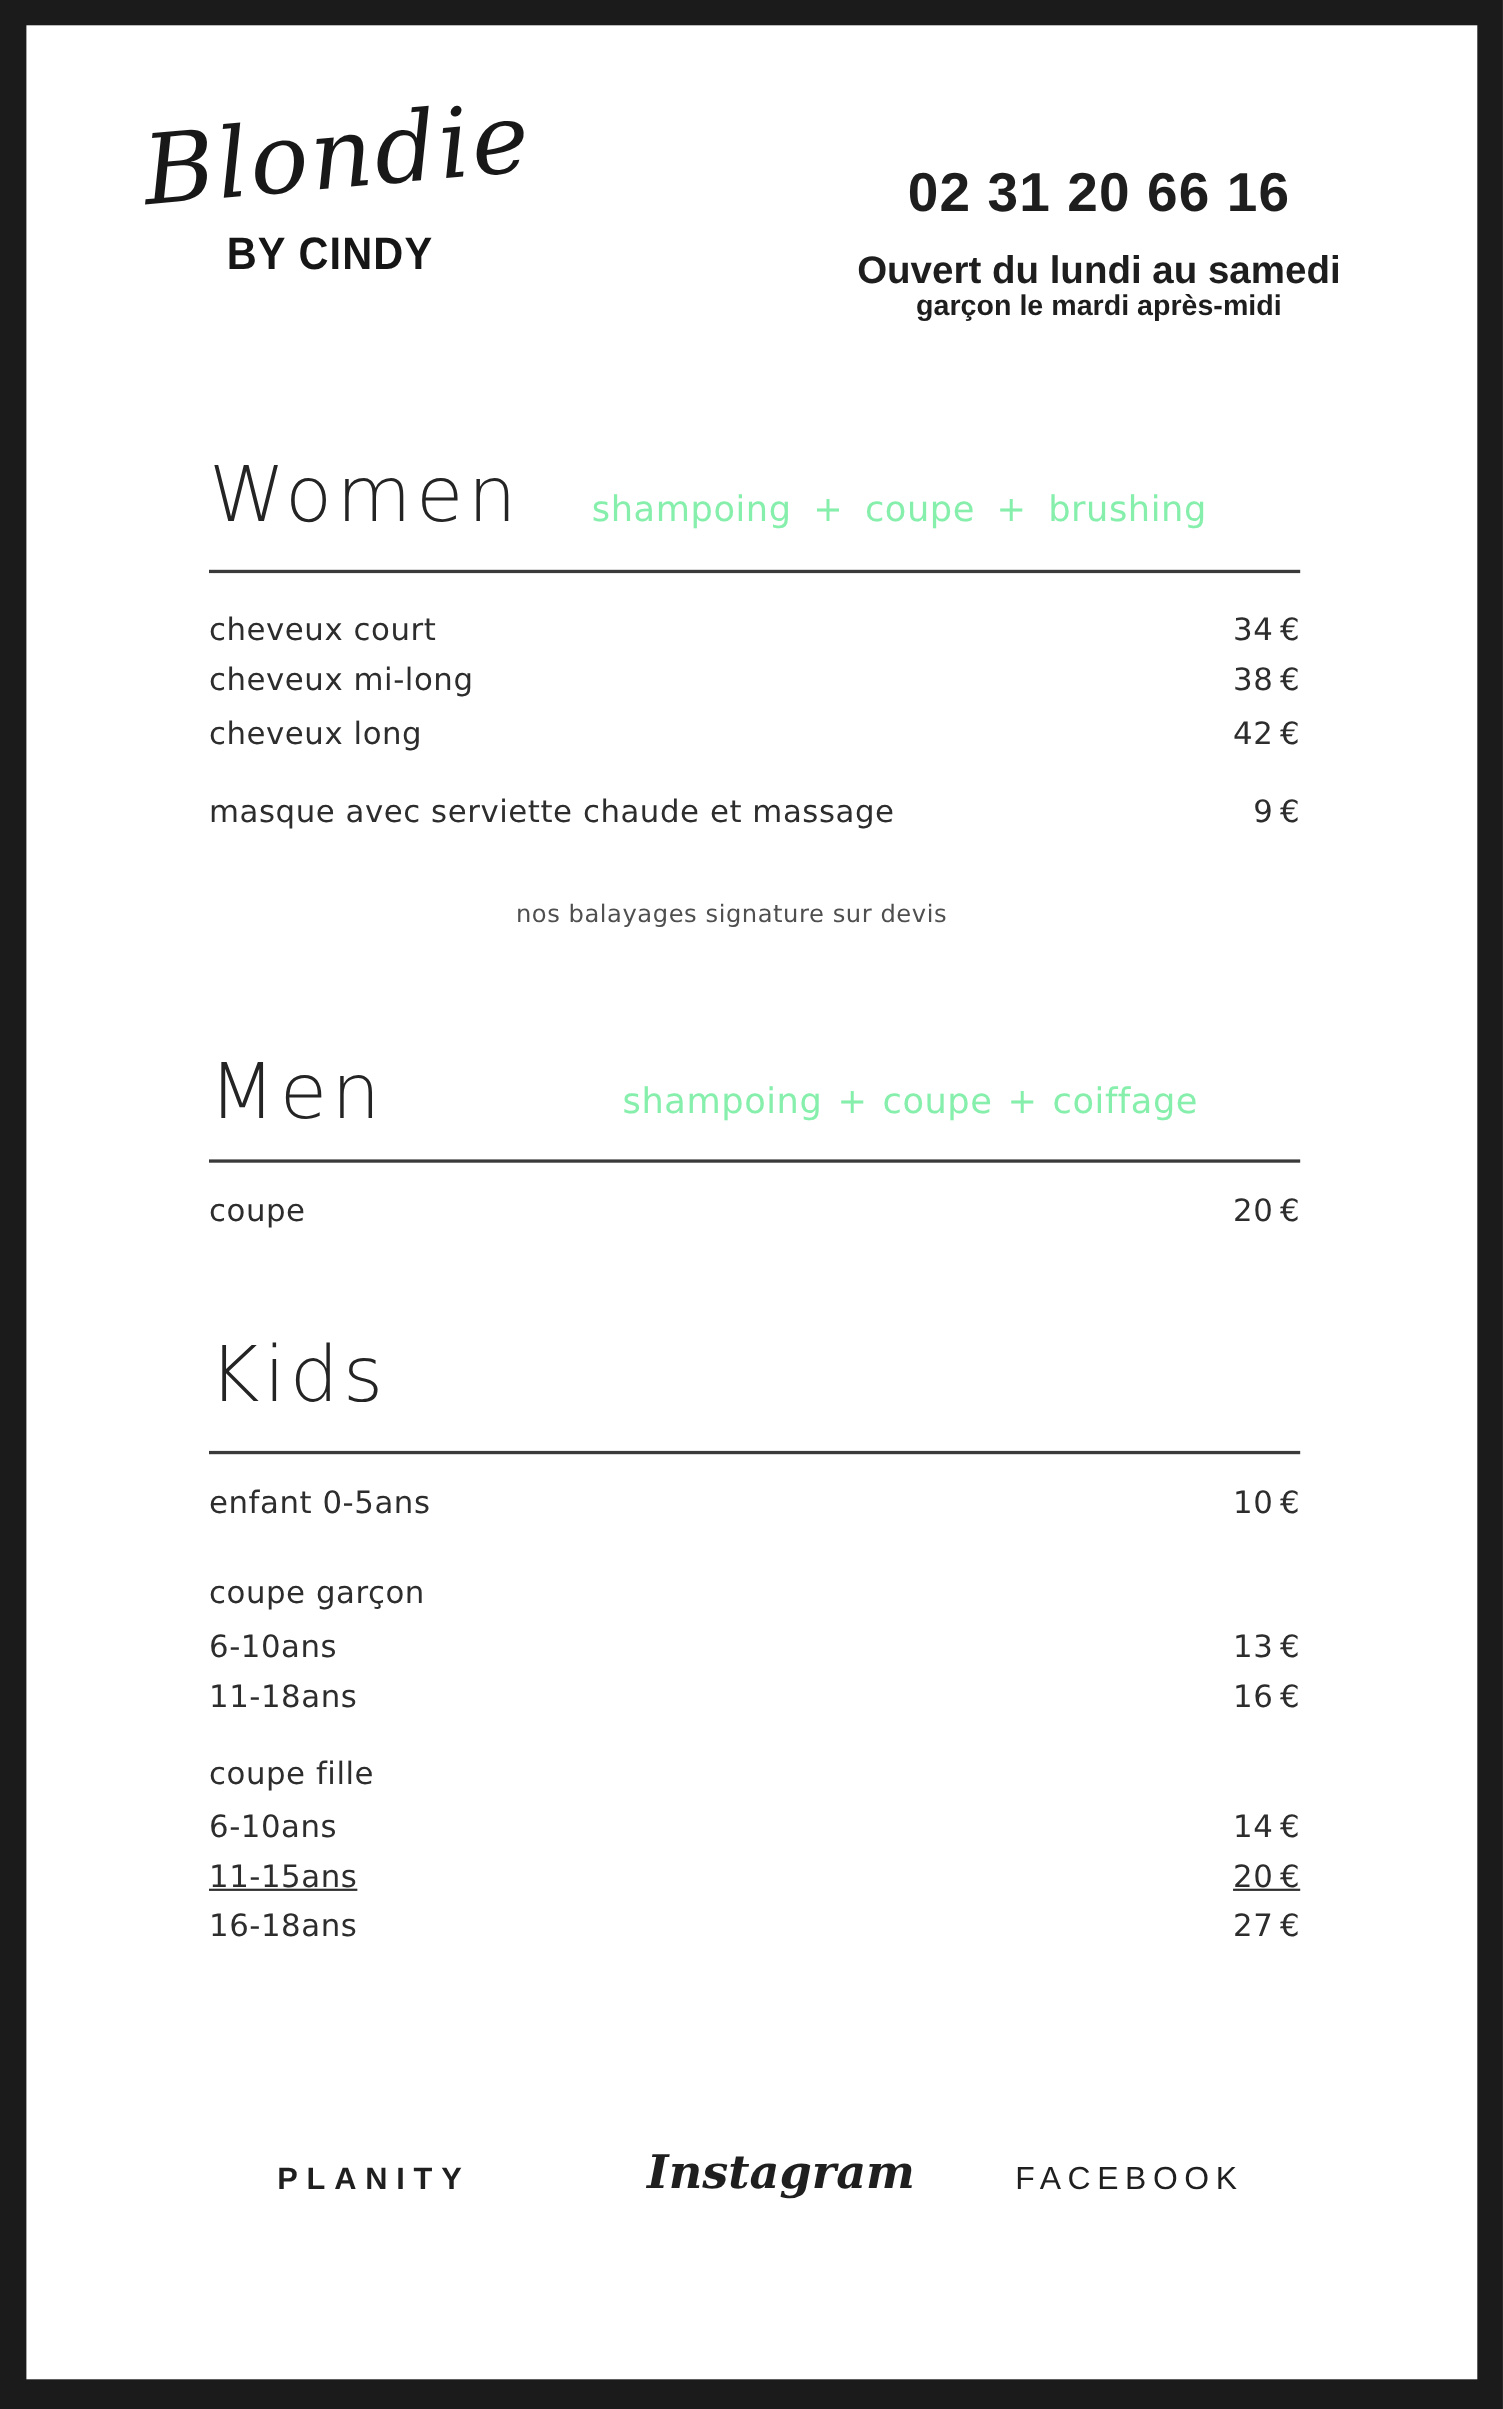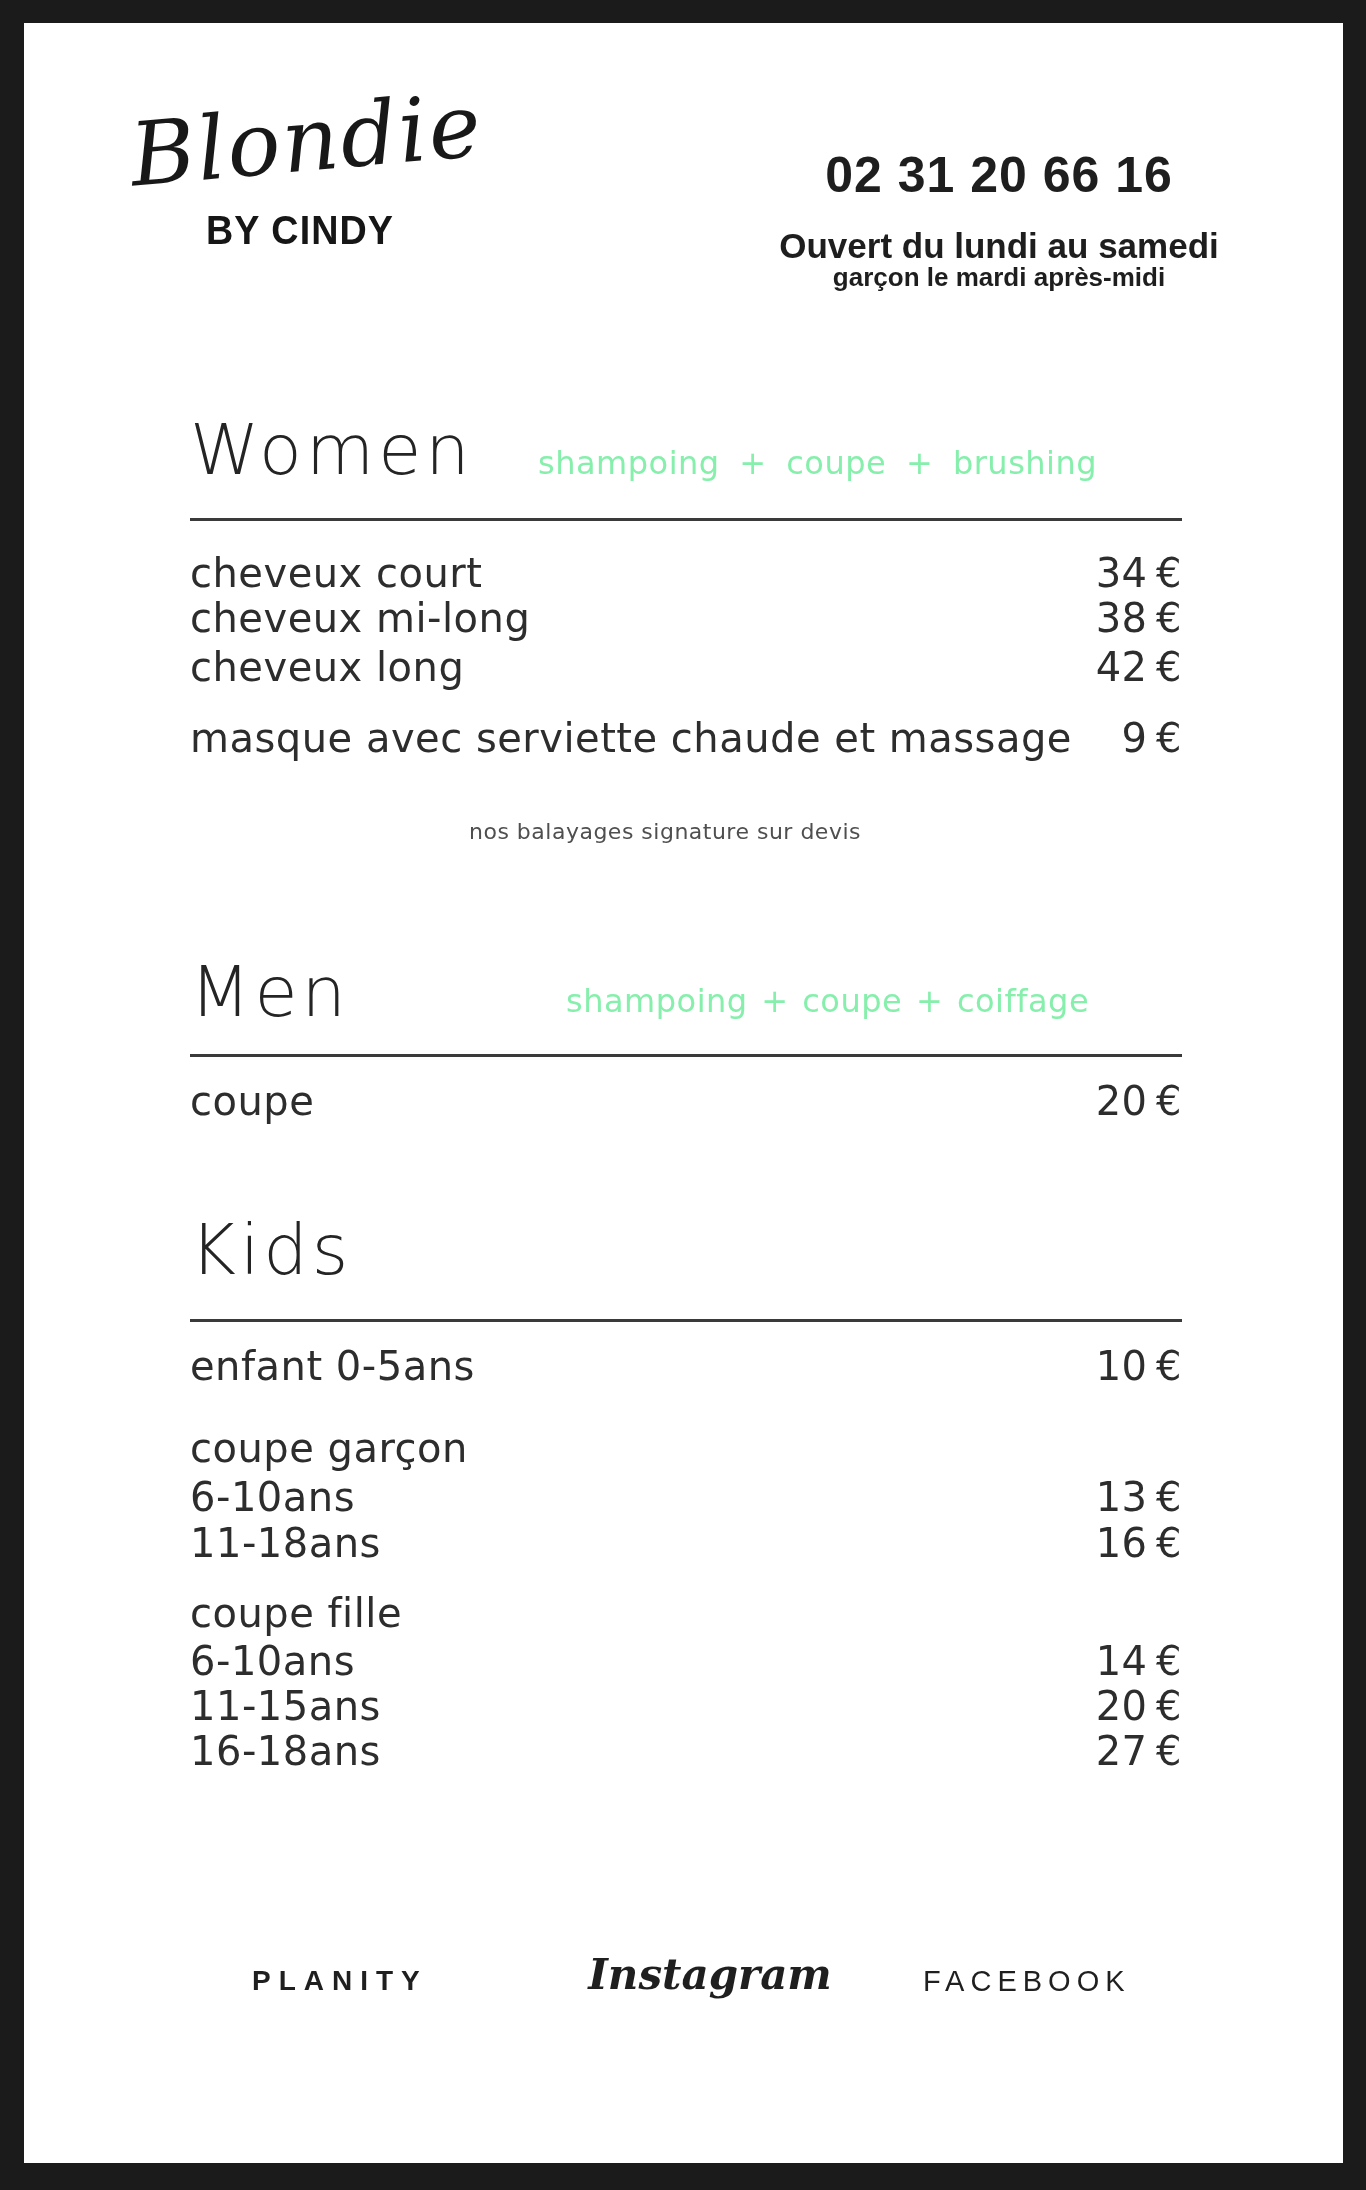--- a/index.html
+++ b/index.html
@@ -23,21 +23,21 @@
   .closed{position:absolute;left:0;top:262px;width:440px;font-size:26px;font-weight:700;}
 
   
   .sec-title{position:absolute;left:190px;font-size:70px;font-weight:300;letter-spacing:4px;
              line-height:72px;color:#242424;}
   .sec-sub{position:absolute;font-size:32px;color:#86efac;line-height:34px;letter-spacing:0.5px;}
   .rule{position:absolute;left:190px;width:992px;height:3px;background:#3a3a3a;}
 
   
   .row{position:absolute;left:190px;width:992px;display:flex;justify-content:space-between;
-       font-size:40px;line-height:44px;color:#2d2d2d;letter-spacing:0.5px;}
+       font-size:28px;line-height:44px;color:#2d2d2d;letter-spacing:0.5px;}
   .row .price{white-space:pre;}
   .note{position:absolute;left:190px;width:950px;text-align:center;font-size:22px;
         color:#4f4f4f;letter-spacing:0.5px;}
 
   
   .foot-plain{position:absolute;font-size:28px;font-weight:600;letter-spacing:8px;color:#1f1f1f;
               font-family:"Liberation Sans",sans-serif;}
   .foot-script{position:absolute;left:580px;top:1950px;width:260px;text-align:center;
                font-family:"DejaVu Serif","Liberation Serif",serif;font-style:italic;font-weight:700;
                font-size:42px;color:#1f1f1f;}
@@ -112,21 +112,21 @@
       <span class="price">16 €</span>
     </div>
     <div class="row" style="top:1591px;">
       <span class="label">coupe fille</span>
       <span class="price"></span>
     </div>
     <div class="row" style="top:1639px;">
       <span class="label">6-10ans</span>
       <span class="price">14 €</span>
     </div>
-    <div class="row" style="top:1684px;">
+    <div class="row" style="top:1684px;text-decoration:underline;">
       <span class="label">11-15ans</span>
       <span class="price">20 €</span>
     </div>
     <div class="row" style="top:1729px;">
       <span class="label">16-18ans</span>
       <span class="price">27 €</span>
     </div>
 
     <div class="foot-plain" style="left:252px;top:1965px;">PLANITY</div>
     <div class="foot-script">Instagram</div>

